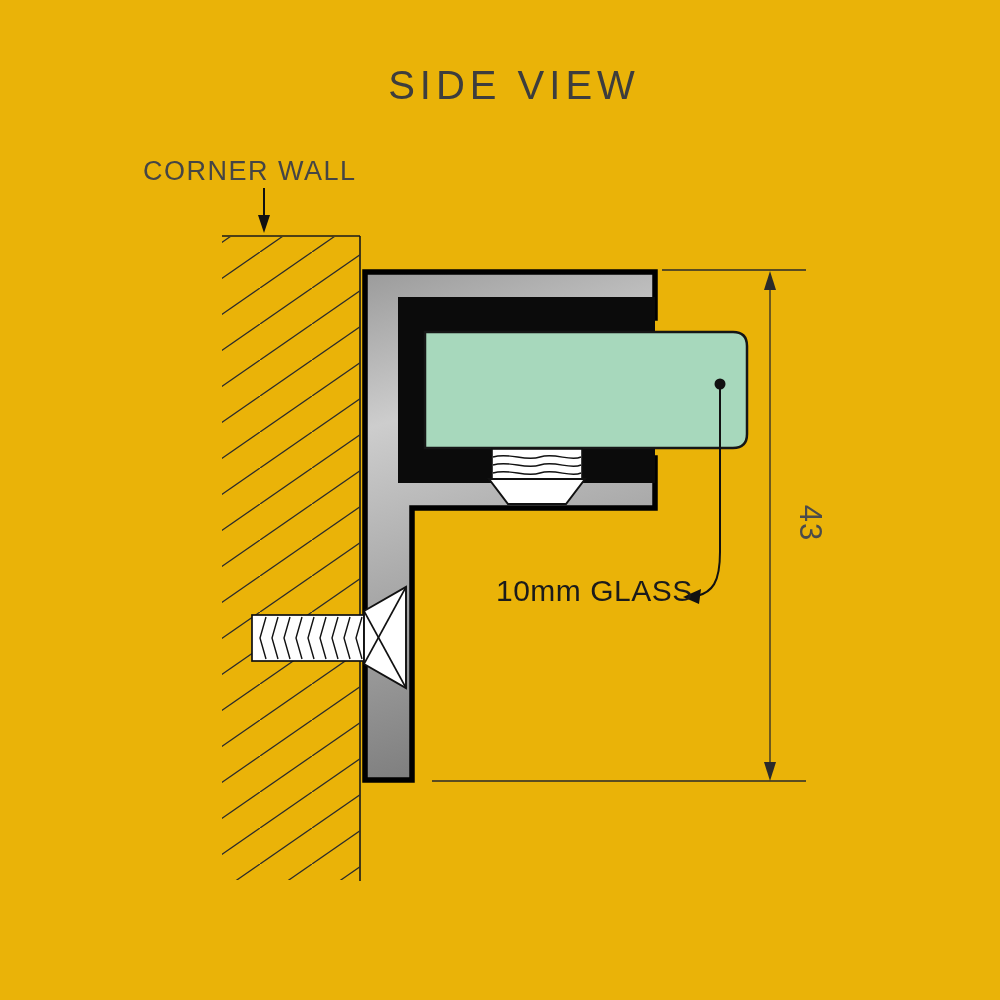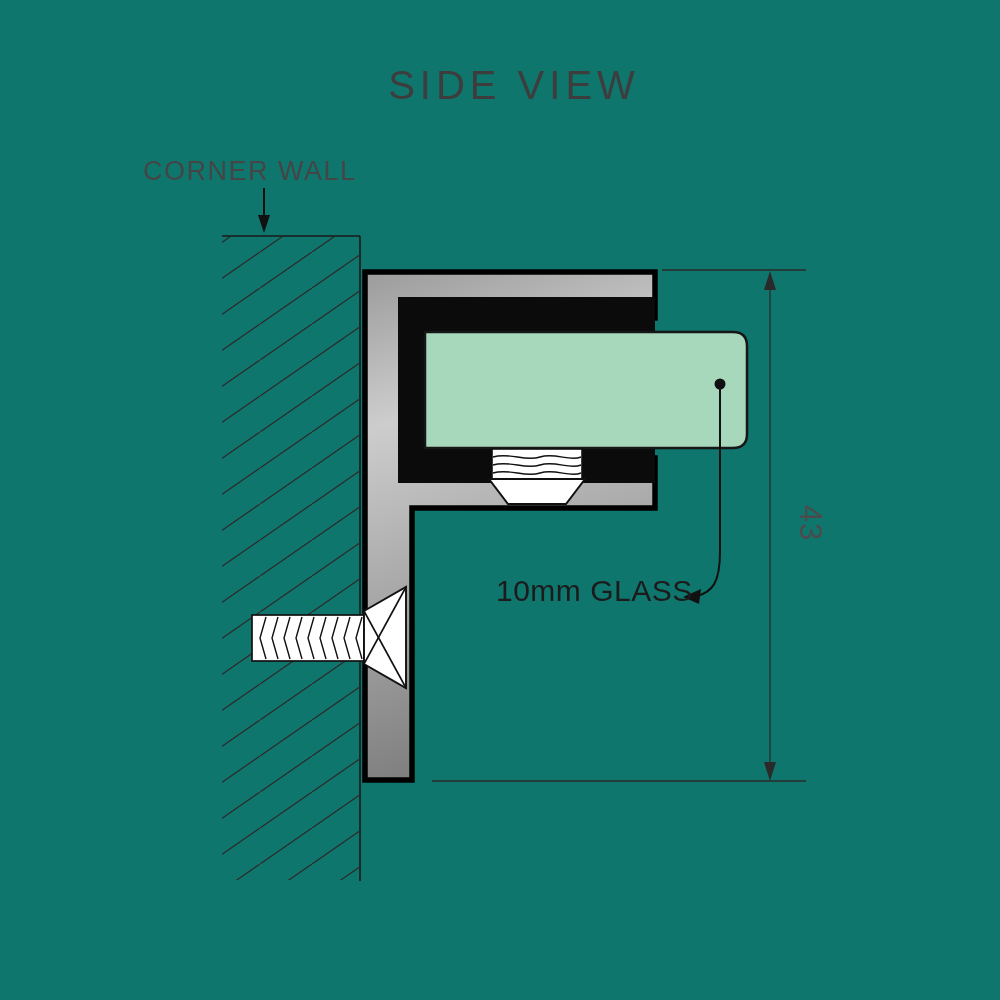--- a/index.html
+++ b/index.html
@@ -1,17 +1,17 @@
 <!DOCTYPE html>
 <html><head>
 <meta charset="utf-8">
 <style>
   html, body { margin: 0; padding: 0; background: #ffffff; }
   .canvas {
-    width: 1000px; height: 1000px; background: #0f766e;
+    width: 1000px; height: 1000px; background: #eab308;
     position: relative; overflow: hidden;
     font-family: "Liberation Sans", sans-serif;
   }
   svg { display: block; }
   text { font-family: "Liberation Sans", sans-serif; }
   .title-text   { font-size: 40px; letter-spacing: 5px; fill: #3d3d3d; }
   .wall-text    { font-size: 27px; letter-spacing: 1.5px; fill: #454545; }
   .glass-text   { font-size: 30px; letter-spacing: 0.5px; fill: #1b1b1b; }
   .dim-text     { font-size: 31px; letter-spacing: 1px; fill: #4b4b4b; }
 </style>

